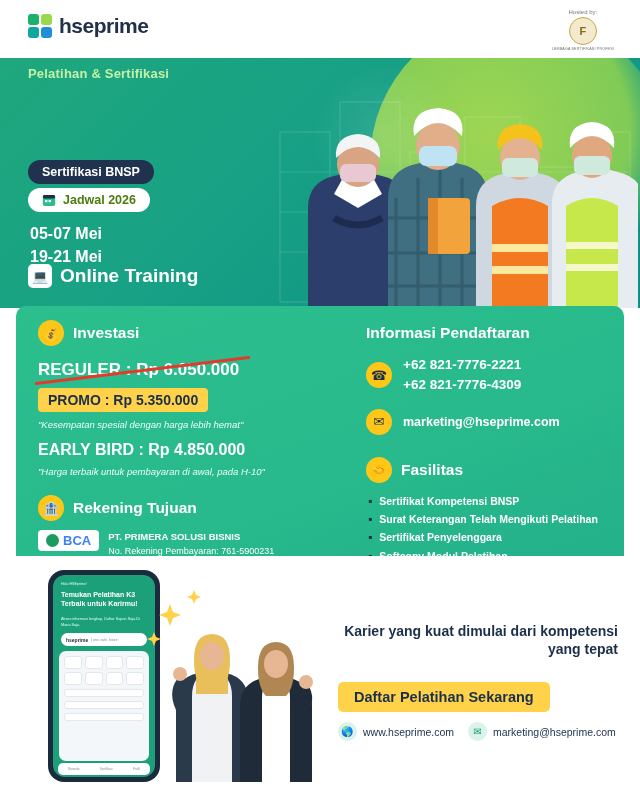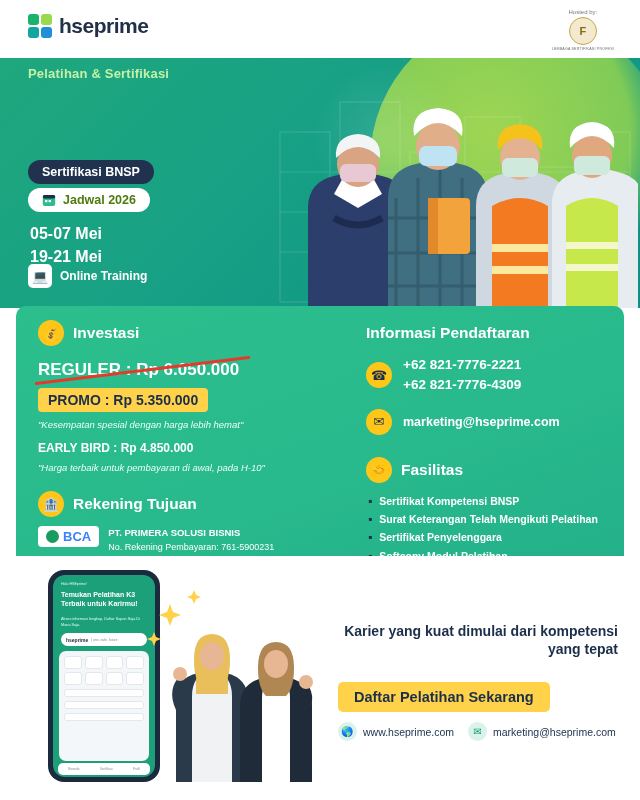--- a/index.html
+++ b/index.html
@@ -60,21 +60,21 @@
   .pill-bnsp { position: absolute; left: 28px; top: 108px; background: #20324e; color: #ffffff; }
   .pill-jadwal { position: absolute; left: 28px; top: 136px; background: #ffffff; color: #4d7c0f; }
   .mini-icon { width: 14px; height: 14px; display: inline-block; }
 
   .dates { position: absolute; left: 30px; top: 170px; color: #ffffff; font-size: 16px; font-weight: bold; line-height: 1.45; }
   .online-row { position: absolute; left: 28px; top: 212px; display: flex; align-items: center; gap: 8px; }
   .online-icon {
     width: 24px; height: 24px; border-radius: 5px; background: #ffffff;
     display: flex; align-items: center; justify-content: center; color: #159b7e; font-size: 13px;
   }
-  .online-text { color: #ffffff; font-size: 12px; font-weight: bold; }
+  .online-text { color: #ffffff; font-size: 19px; font-weight: bold; }
 
   
   .people { position: absolute; right: 2px; top: 6px; width: 360px; height: 250px; }
 
   
   .panel {
     position: absolute; left: 16px; top: 306px; width: 608px; height: 260px;
     background: #2bbd8c; border-radius: 10px;
     background: linear-gradient(160deg,#2cbf8d 0%,#28b98c 60%,#23b08a 100%);
   }
@@ -91,21 +91,21 @@
   .strike { position: relative; }
   .strike-through {
     position: absolute; left: -4px; top: 46%; width: 108%; height: 3px;
     background: #e23b2e; transform: rotate(-7deg); border-radius: 2px;
   }
   .promo-badge {
     display: inline-block; background: #ffd24a; color: #1c2f4a;
     font-size: 14px; font-weight: bold; border-radius: 4px; padding: 4px 10px; margin-top: 8px;
   }
   .note { color: #eafff5; font-size: 9.5px; font-style: italic; margin-top: 7px; }
-  .early { color: #ffffff; font-size: 12px; font-weight: bold; margin-top: 11px; }
+  .early { color: #ffffff; font-size: 16px; font-weight: bold; margin-top: 11px; }
 
   .rek-head { margin-top: 18px; }
   .bank-row { display: flex; align-items: flex-start; gap: 9px; margin-top: 9px; }
   .bca-badge {
     background: #ffffff; color: #3b82f6; font-size: 13px; font-weight: bold;
     border-radius: 4px; padding: 3px 8px; display: flex; align-items: center; gap: 4px;
   }
   .bca-leaf { width: 13px; height: 13px; border-radius: 50%; background: #1a9b5f; display:inline-block; }
   .bank-txt { color: #ffffff; font-size: 9.5px; line-height: 1.5; font-weight: bold; }
   .bank-txt .small { font-weight: normal; font-size: 9px; }

